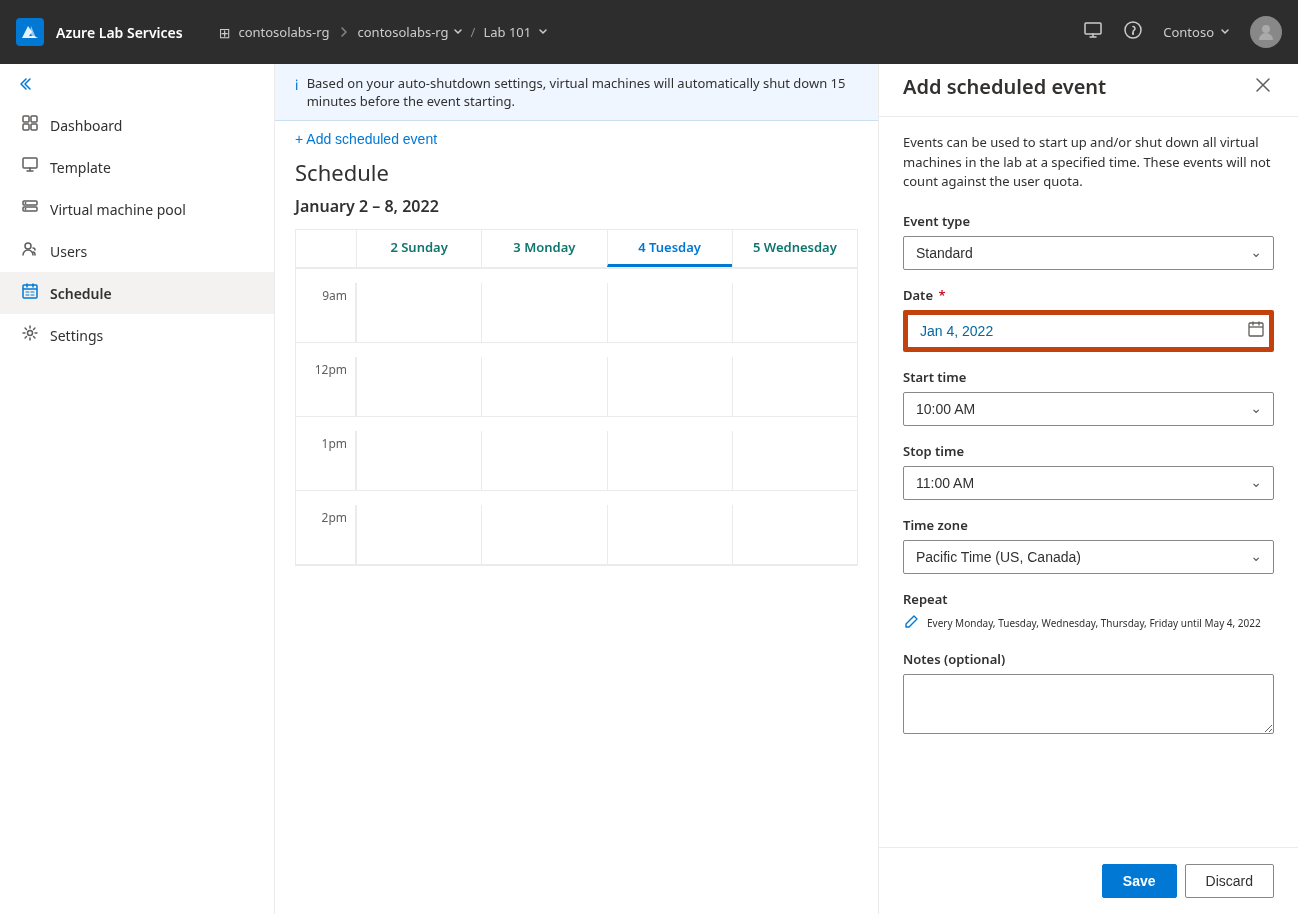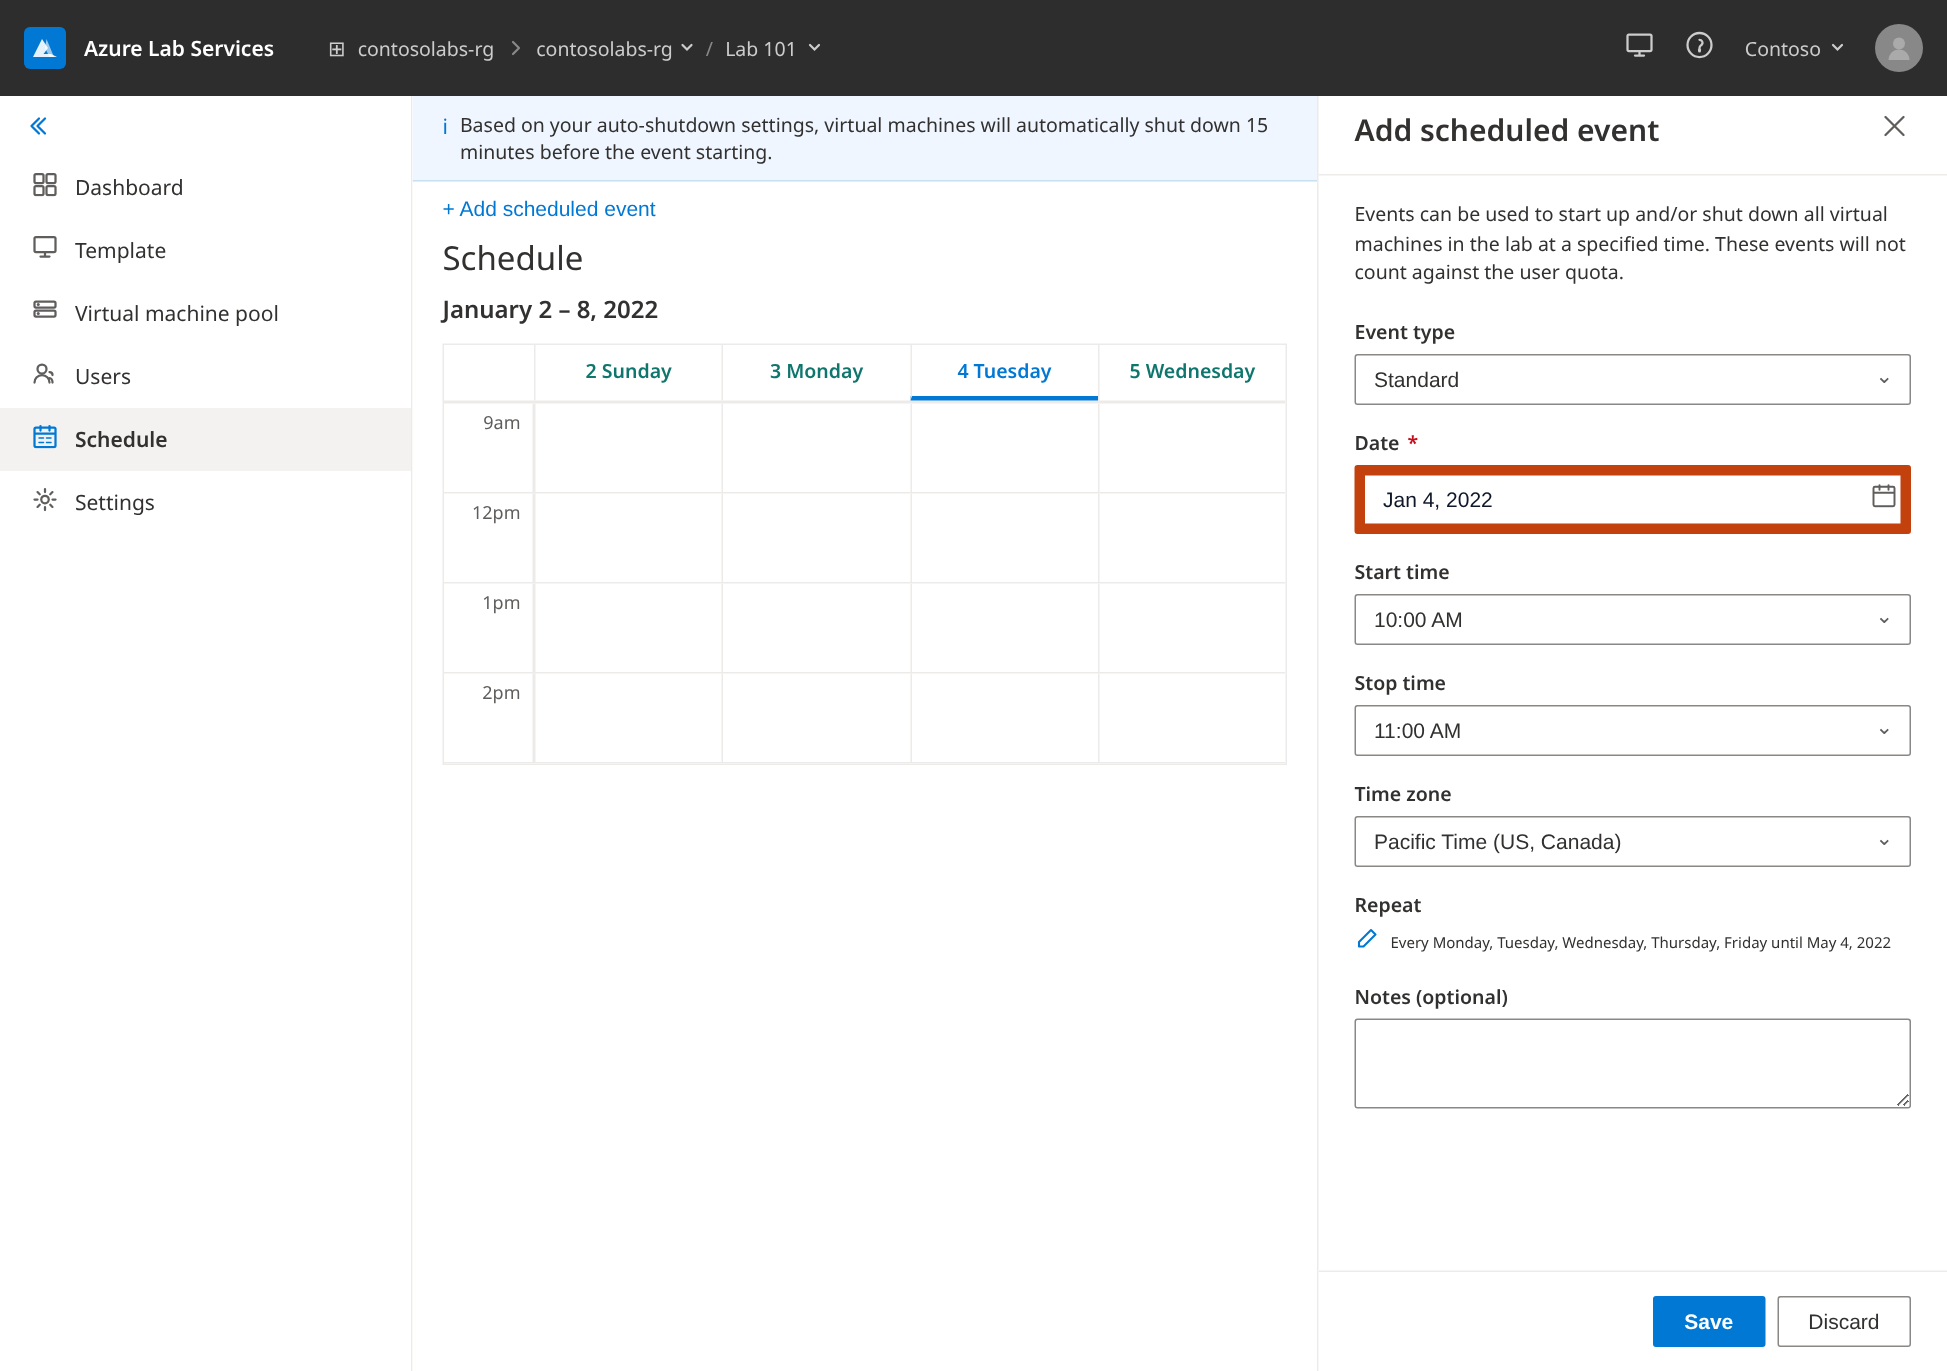--- a/index.html
+++ b/index.html
@@ -46,21 +46,21 @@
 
     
     .calendar-grid { display: flex; flex-direction: column; border: 1px solid #edebe9; flex: 1; overflow: hidden; }
     .calendar-header { display: grid; grid-template-columns: 60px 1fr 1fr 1fr 1fr; border-bottom: 2px solid #edebe9; }
     .cal-header-cell { padding: 8px; text-align: center; font-size: 13px; font-weight: 600; color: #0f766e; border-left: 1px solid #edebe9; }
     .cal-header-cell:first-child { border-left: none; }
     .cal-header-cell.today { border-bottom: 3px solid #0078d4; color: #0078d4; }
     .cal-header-cell .day-num { font-size: 13px; font-weight: 600; }
 
     .calendar-body { display: flex; flex-direction: column; overflow-y: auto; flex: 1; }
-    .cal-time-row { display: grid; grid-template-columns: 60px 1fr 1fr 1fr 1fr; min-height: 60px; border-bottom: 1px solid #edebe9; }
+    .cal-time-row { display: grid; grid-template-columns: 60px 1fr 1fr 1fr 1fr; min-height: 60px; border-bottom: 1px solid #edebe9; margin-top: 14px; }
     .cal-time-label { padding: 4px 8px; font-size: 12px; color: #605e5c; text-align: right; border-right: 1px solid #edebe9; }
     .cal-cell { border-left: 1px solid #edebe9; }
     .cal-cell:first-of-type { border-left: none; }
 
     
     .right-panel { width: 420px; background: #fff; border-left: 1px solid #edebe9; display: flex; flex-direction: column; flex-shrink: 0; overflow-y: auto; position: relative; }
     .panel-header { padding: 9px 24px 16px; display: flex; align-items: center; justify-content: space-between; border-bottom: 1px solid #edebe9; }
     .panel-title { font-size: 20px; font-weight: 600; color: #323130; }
     .panel-close { background: none; border: none; cursor: pointer; font-size: 16px; color: #605e5c; padding: 4px; }
 
@@ -68,21 +68,21 @@
     .panel-description { font-size: 13px; color: #323130; margin-bottom: 20px; line-height: 1.5; }
 
     .form-group { margin-bottom: 16px; }
     .form-label { font-size: 13px; font-weight: 600; color: #323130; margin-bottom: 6px; display: block; }
     .form-label .required { color: #c50f1f; margin-left: 2px; }
 
     .form-select { width: 100%; padding: 8px 36px 8px 12px; border: 1px solid #8a8886; border-radius: 2px; font-size: 14px; color: #323130; background: #fff; appearance: none; cursor: pointer; position: relative; }
     .select-wrapper { position: relative; }
     .select-wrapper::after { content: '⌄'; position: absolute; right: 12px; top: 50%; transform: translateY(-60%); pointer-events: none; font-size: 14px; color: #605e5c; }
 
-    .form-input { width: 100%; padding: 8px 36px 8px 12px; border: 7px solid #c2410c; border-radius: 2px; font-size: 14px; color: #0f172a; background: #fff; }
+    .form-input { width: 100%; padding: 8px 36px 8px 12px; border: 5px solid #c2410c; border-radius: 2px; font-size: 14px; color: #0369a1; background: #fff; }
     .input-wrapper { position: relative; }
     .input-wrapper .cal-icon { position: absolute; right: 10px; top: 50%; transform: translateY(-50%); color: #605e5c; font-size: 14px; pointer-events: none; }
 
     .repeat-section { }
     .repeat-label-row { display: flex; align-items: center; gap: 8px; }
     .repeat-edit-icon { color: #0078d4; font-size: 14px; cursor: pointer; }
     .repeat-text { font-size: 10px; color: #323130; line-height: 1.5; }
 
     .panel-footer { padding: 16px 24px; border-top: 1px solid #edebe9; display: flex; justify-content: flex-end; gap: 8px; background: #fff; position: sticky; bottom: 0; }
     .btn-primary { background: #0078d4; color: #fff; border: 1px solid #0078d4; padding: 4px 20px; border-radius: 2px; font-size: 14px; cursor: pointer; font-weight: 600; }

